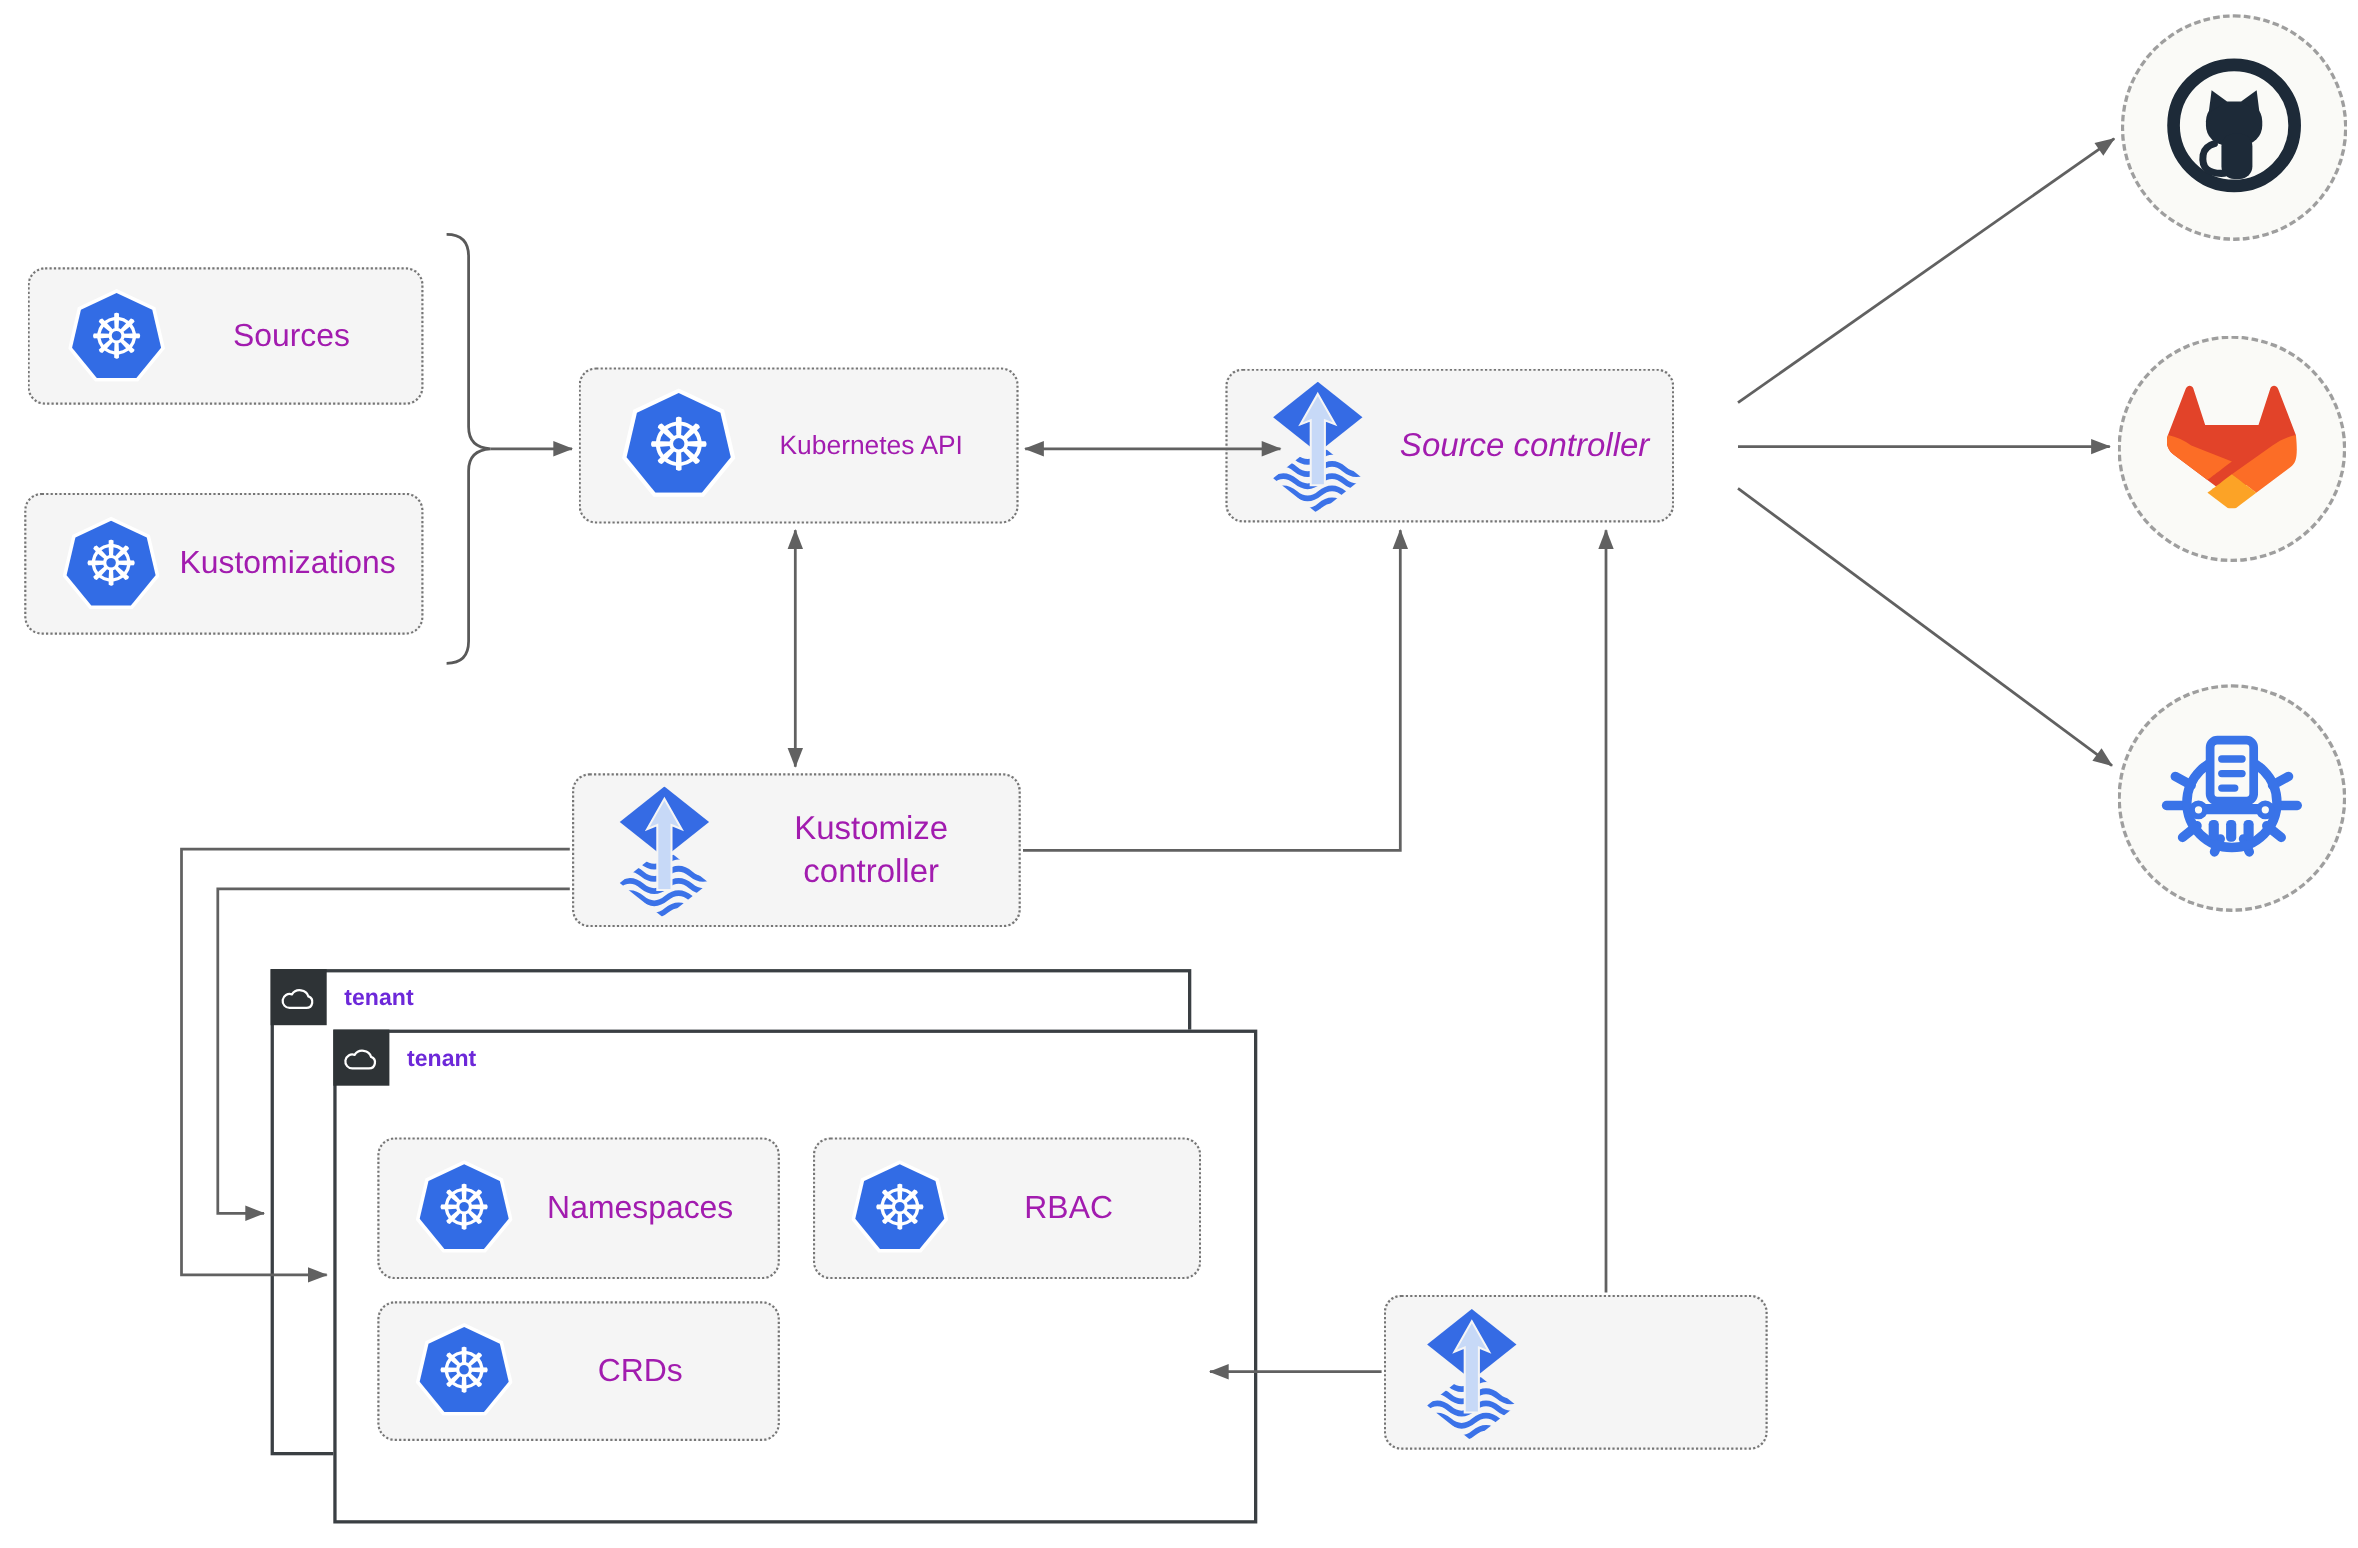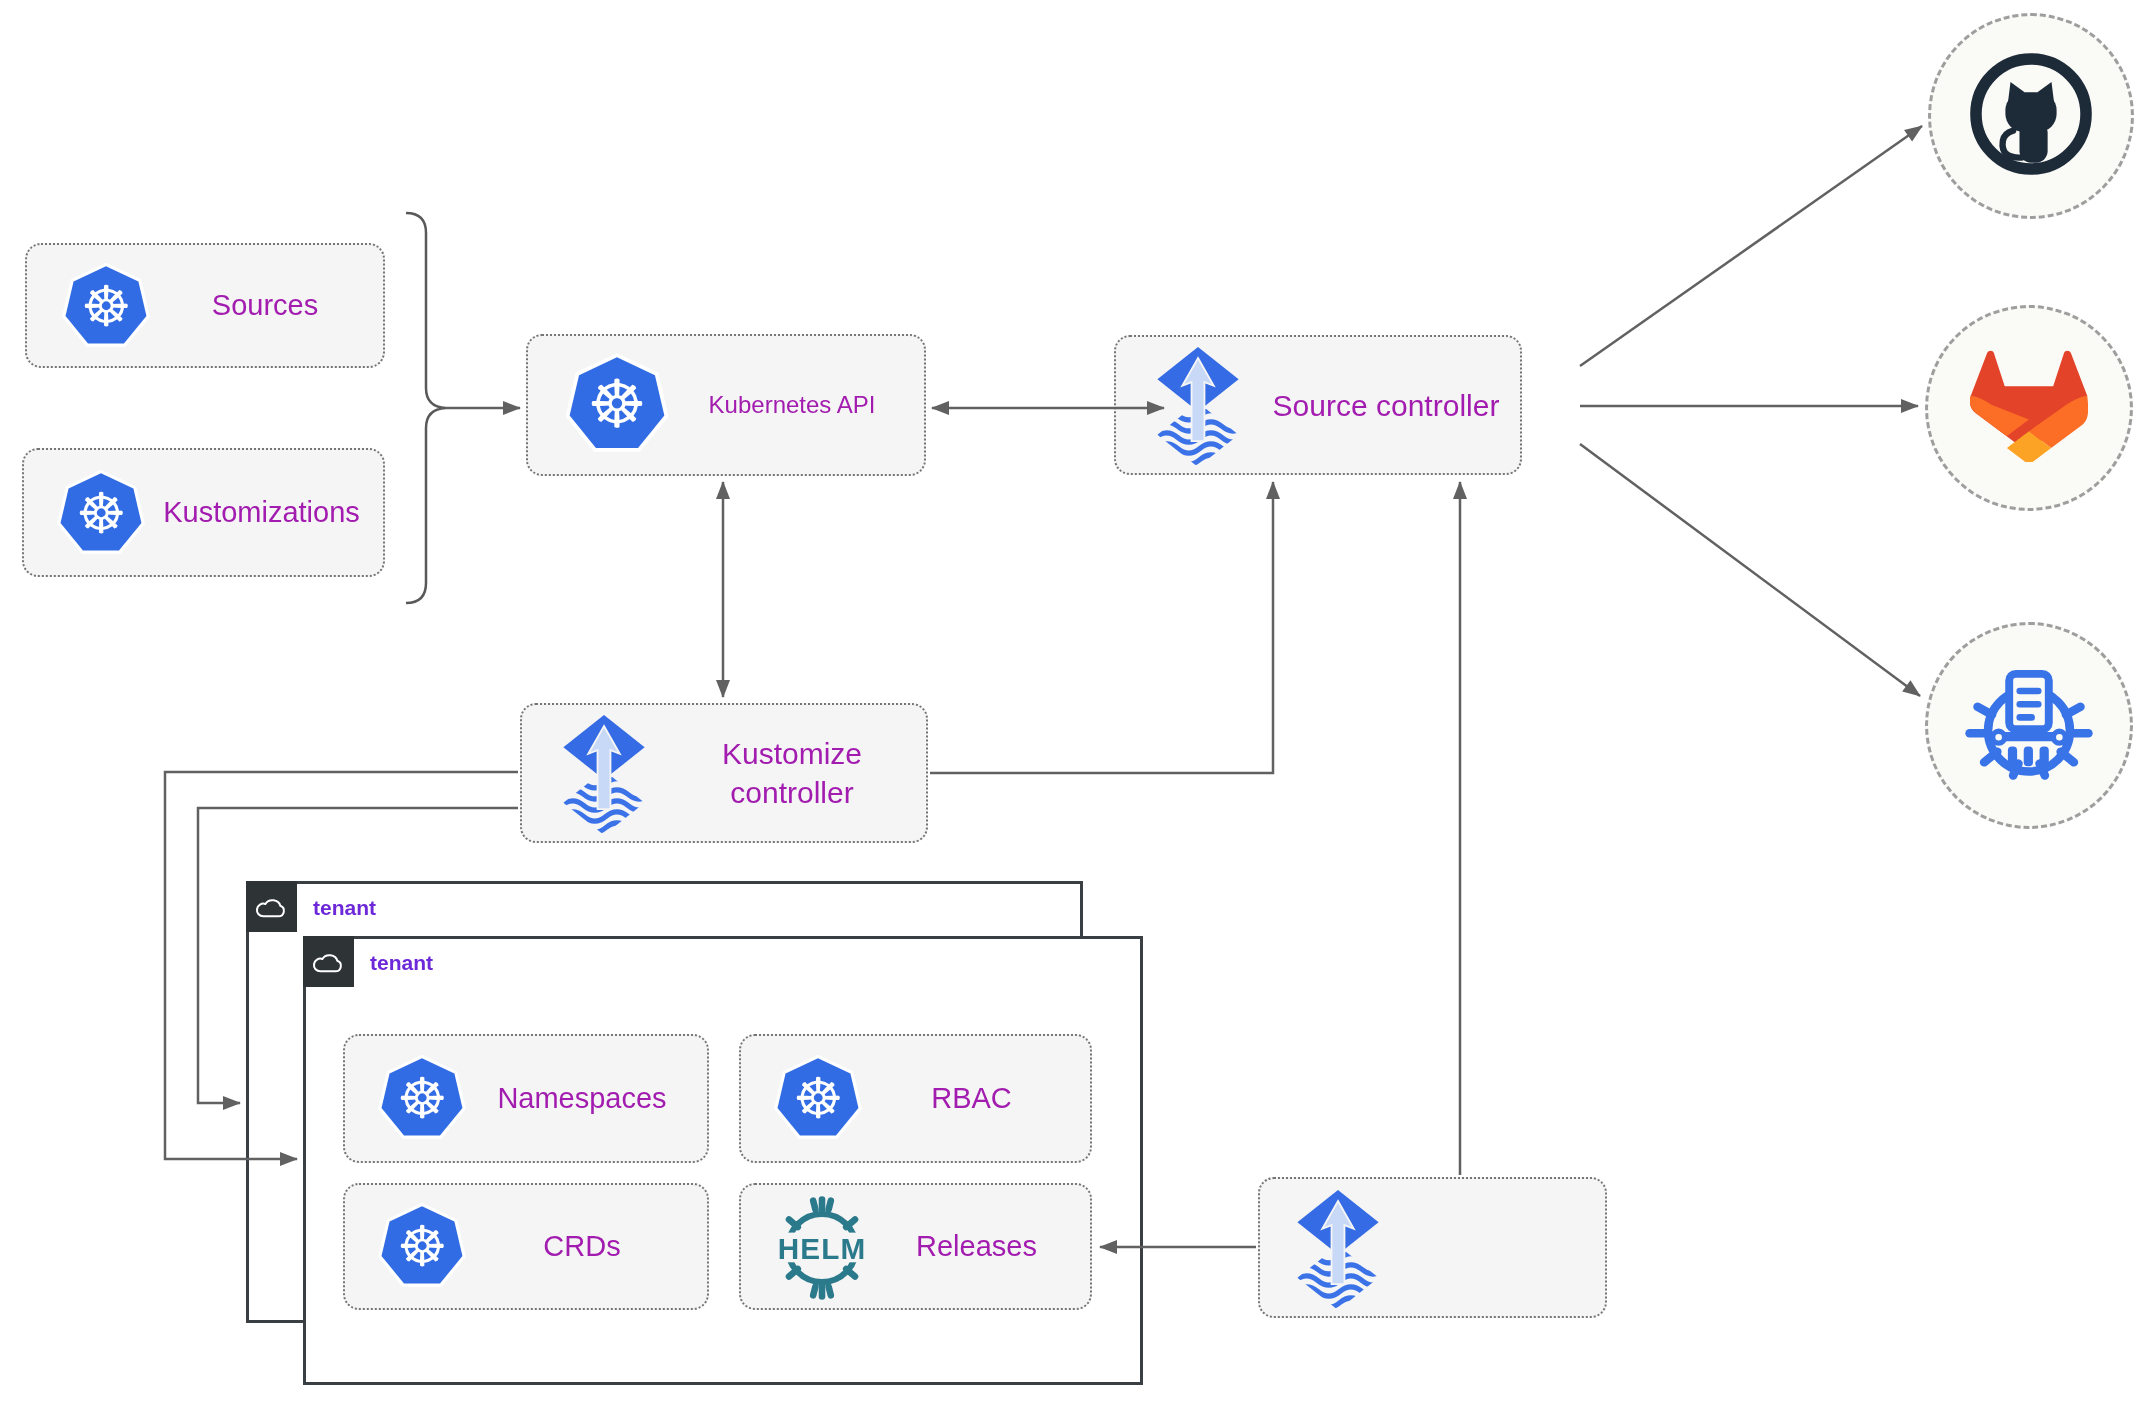--- a/index.html
+++ b/index.html
@@ -103,21 +103,21 @@
   <div class="node" style="left:526px;top:334px;width:400px;height:142px;">
     <span class="k8s" style="left:34px;top:15px;width:110px;height:108px;">
       <span class="rim"></span>
         <span class="hept">
           <span class="glyph" style="font-size:66px;">☸</span>
         </span>
     </span>
     <div class="label" style="left:140px;right:8px;font-size:24px;">Kubernetes API</div>
   </div>
 
-  <div class="node" style="left:1114px;top:335px;width:408px;height:140px;">
+  <div class="node" style="left:1114px;top:335px;width:408px;height:140px;font-style:italic;">
     <span class="icon-abs" style="left:34px;top:10px;">
       <svg width="96" height="120" viewBox="0 0 100 130">
         <defs>
             <clipPath id="fw1">
               <polygon points="50,60 94,95 50,130 6,95"></polygon>
             </clipPath>
           </defs>
         <polygon points="50,0 94,35 50,70 6,35" fill="#356BE4"></polygon>
         <g clip-path="url(#fw1)" stroke="#3B72E8" stroke-width="5.5" fill="none" stroke-linecap="round">
           <path d="M4,74 q12,-10 24,0 t24,0 t24,0 t24,0"></path>
@@ -198,42 +198,20 @@
   <div class="node" style="left:343px;top:1183px;width:366px;height:127px;">
     <span class="k8s" style="left:30px;top:16px;width:94px;height:92px;">
       <span class="rim"></span>
         <span class="hept">
           <span class="glyph" style="font-size:56px;">☸</span>
         </span>
     </span>
     <div class="label" style="left:120px;right:8px;">CRDs</div>
   </div>
 
-  <div class="node" style="left:739px;top:1183px;width:353px;height:127px;">
-    <span class="icon-abs" style="left:26px;top:8px;">
-      <svg width="110" height="110" viewBox="0 0 100 100">
-        <g stroke="#2B7A8C" stroke-width="6" stroke-linecap="round">
-          <line x1="50" y1="6" x2="50" y2="17"></line>
-          <line x1="42" y1="7" x2="44" y2="15"></line>
-          <line x1="58" y1="7" x2="56" y2="15"></line>
-          <line x1="20" y1="24" x2="28" y2="31"></line>
-          <line x1="80" y1="24" x2="72" y2="31"></line>
-          <line x1="50" y1="83" x2="50" y2="94"></line>
-          <line x1="42" y1="93" x2="44" y2="85"></line>
-          <line x1="58" y1="93" x2="56" y2="85"></line>
-          <line x1="20" y1="76" x2="28" y2="69"></line>
-          <line x1="80" y1="76" x2="72" y2="69"></line>
-        </g>
-        <circle cx="50" cy="50" r="31" fill="none" stroke="#2B7A8C" stroke-width="5.5"></circle>
-        <rect x="2" y="36" width="96" height="27" fill="#F5F5F5"></rect>
-        <text x="50" y="60" text-anchor="middle" font-family="Liberation Sans, sans-serif" font-size="27" font-weight="bold" fill="#2B7A8C" letter-spacing="1">HELM</text>
-      </svg>
-    </span>
-    <div class="label" style="left:130px;right:8px;">Releases</div>
-  </div>
 
   <div class="circle-ep" style="left:1928px;top:13px;width:200px;height:200px;">
     <span>
       <svg width="128" height="128" viewBox="0 0 100 100">
         <circle cx="50" cy="50" r="43" fill="none" stroke="#1D2A38" stroke-width="9"></circle>
         <g fill="#1D2A38">
           <rect x="30" y="33" width="40" height="31" rx="14"></rect>
           <polygon points="32,41 34,25 45,33"></polygon>
           <polygon points="68,41 66,25 55,33"></polygon>
           <rect x="41" y="56" width="22" height="32" rx="9"></rect>

